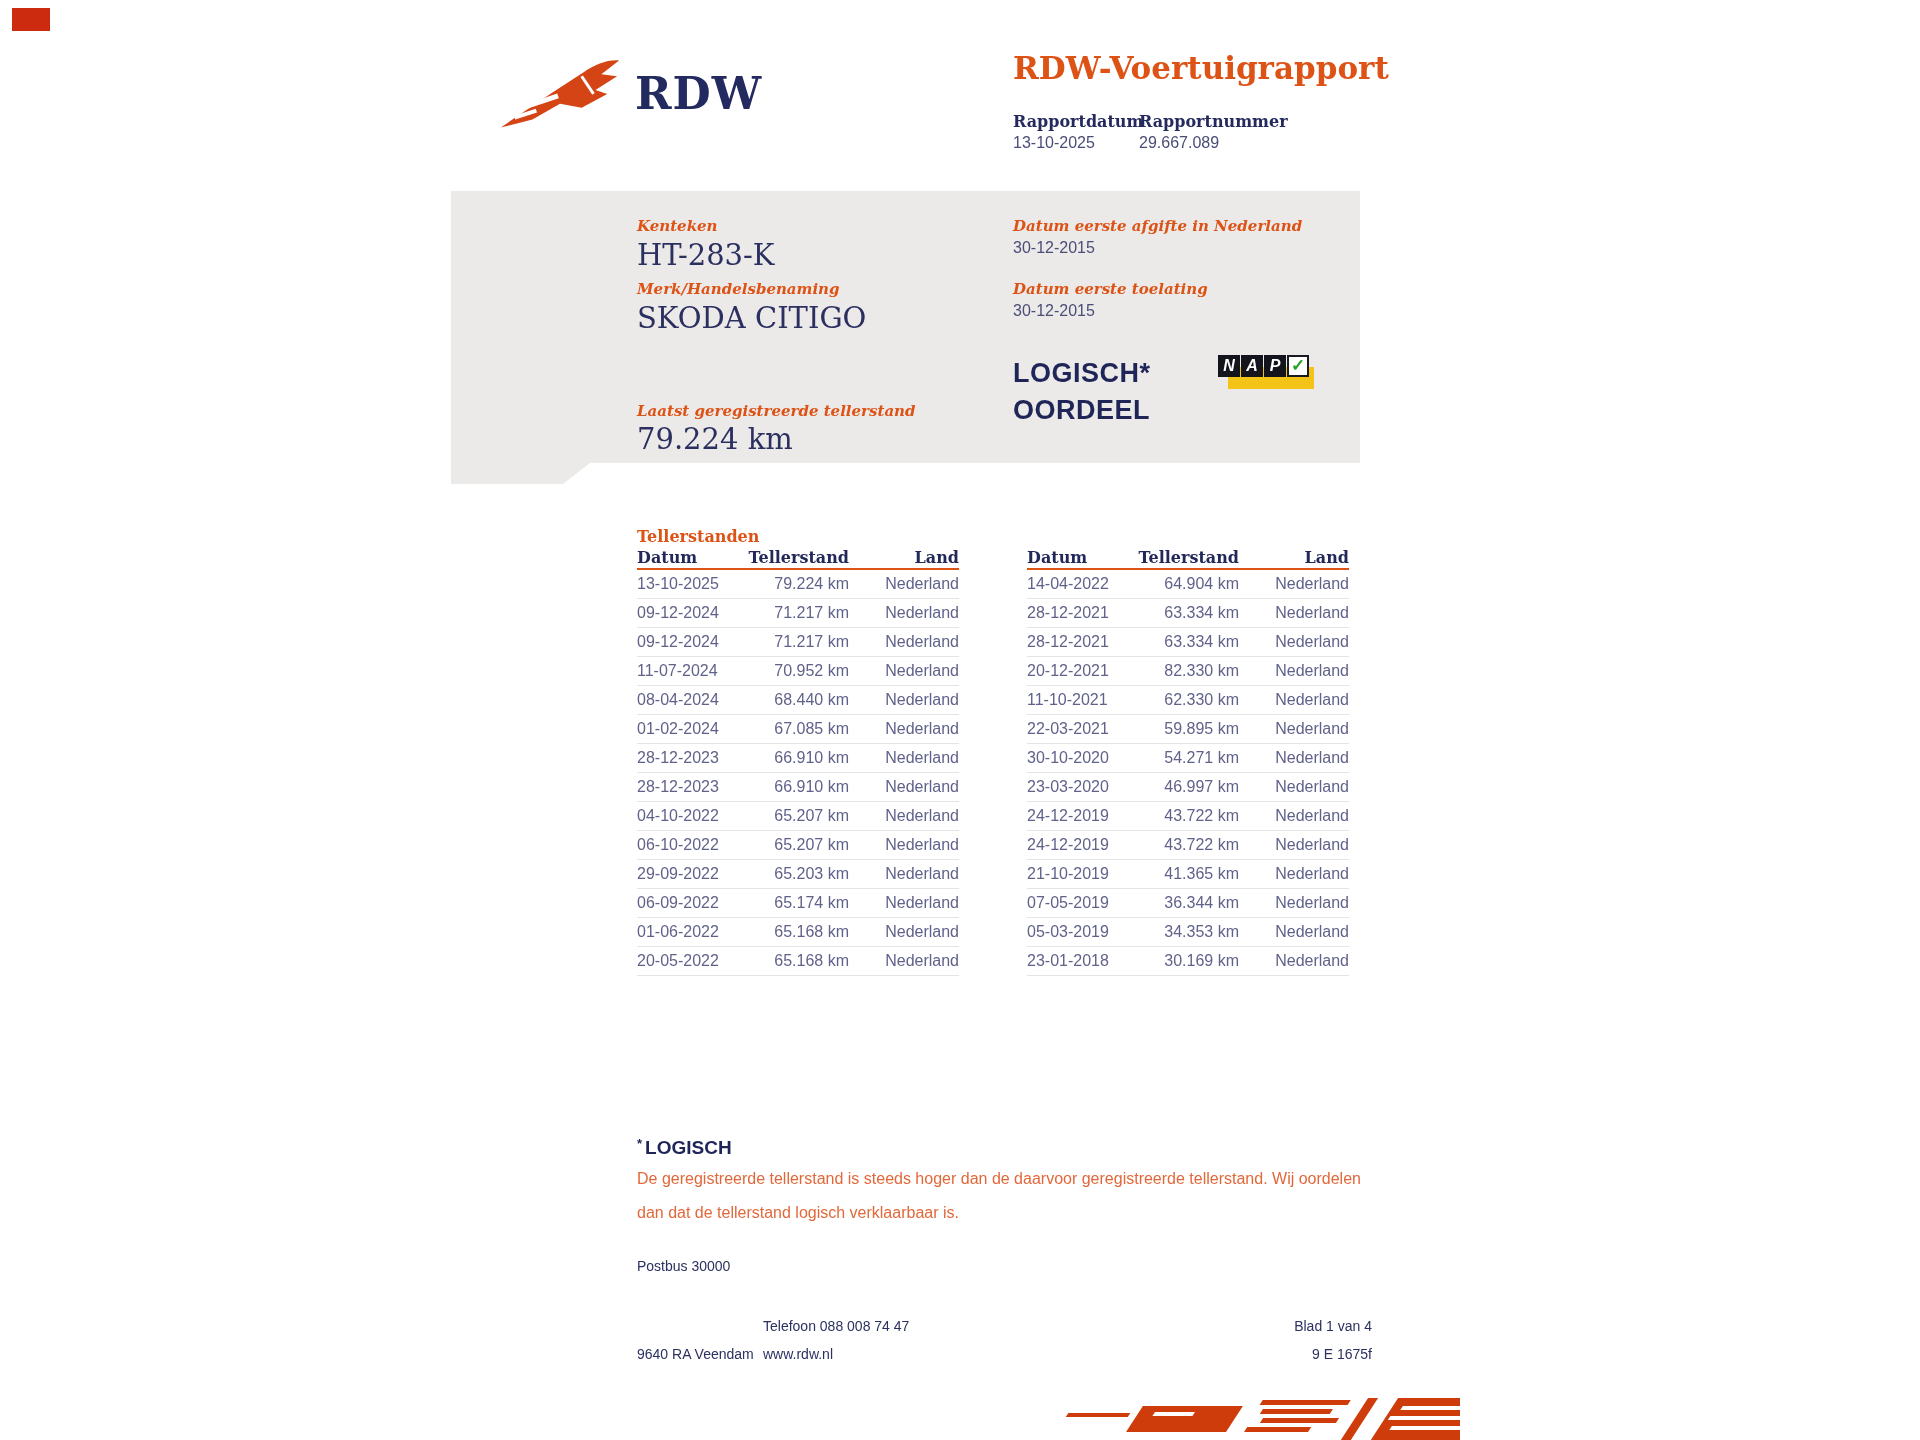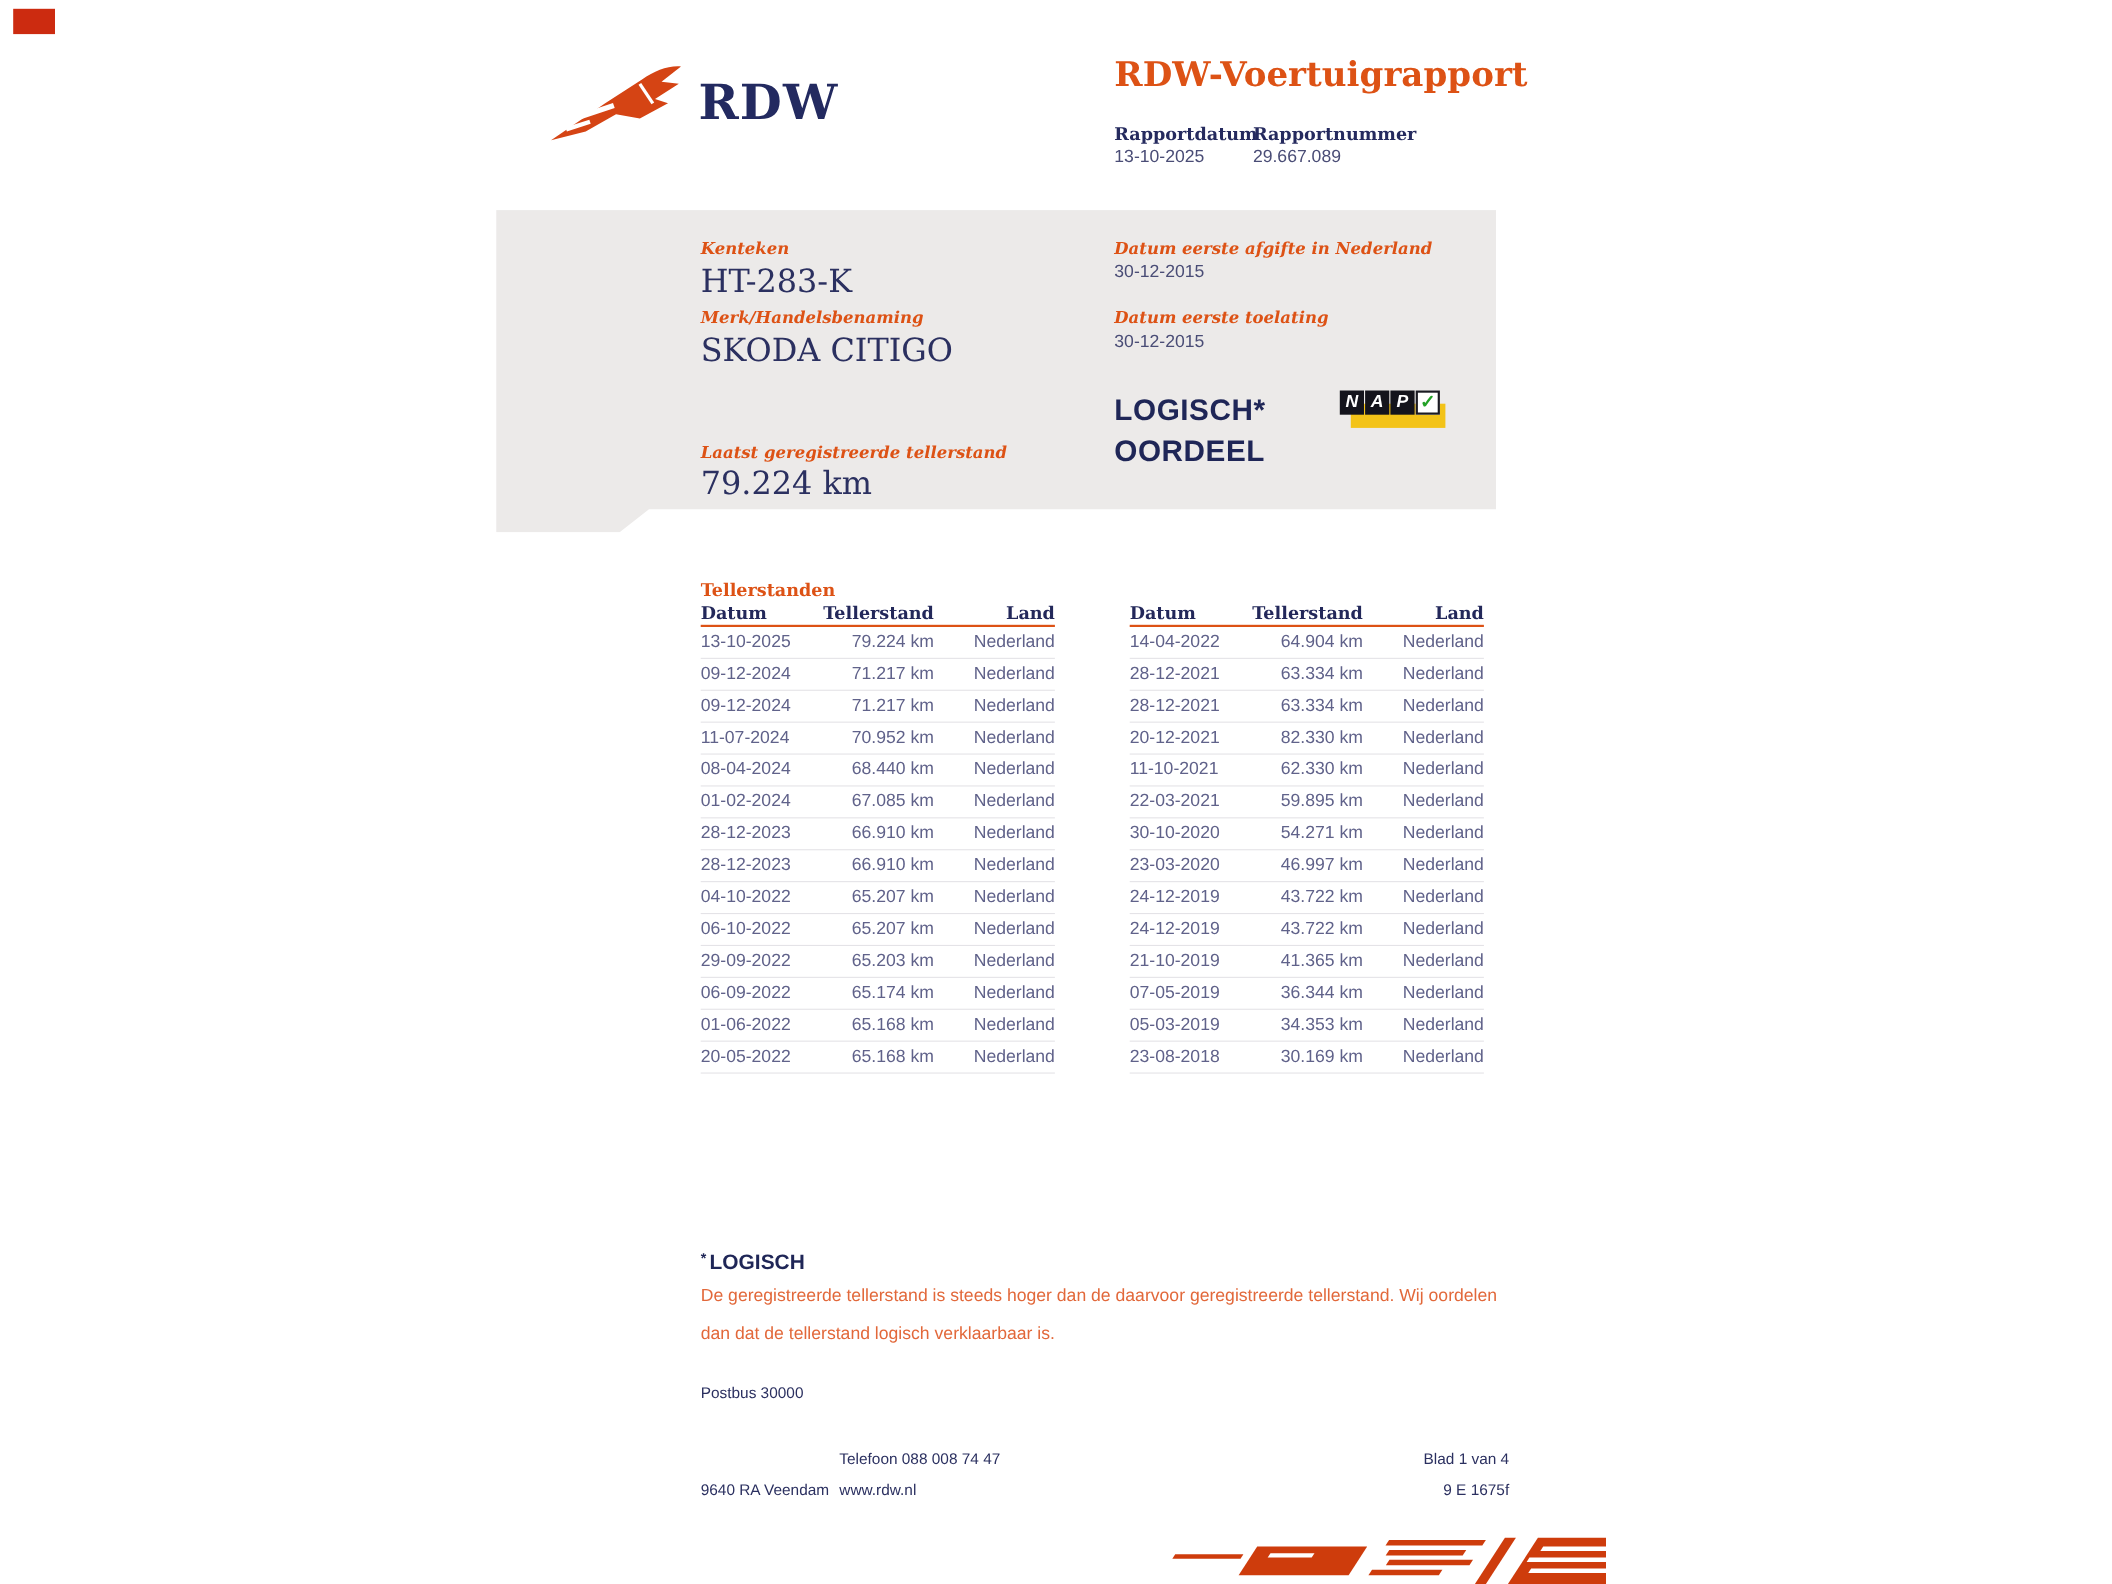--- a/index.html
+++ b/index.html
@@ -320,21 +320,21 @@
         <span class="c-land">Nederland</span>
       </div>
 
       <div class="mt-row">
         <span class="c-date">05-03-2019</span>
         <span class="c-km">34.353 km</span>
         <span class="c-land">Nederland</span>
       </div>
 
       <div class="mt-row">
-        <span class="c-date">23-08-2018</span>
+        <span class="c-date">23-01-2018</span>
         <span class="c-km">30.169 km</span>
         <span class="c-land">Nederland</span>
       </div>
 
   </div>
 </div>
 
 <div class="abs footnote-title">
   <span class="ast">*</span><span>LOGISCH</span>
 </div>

